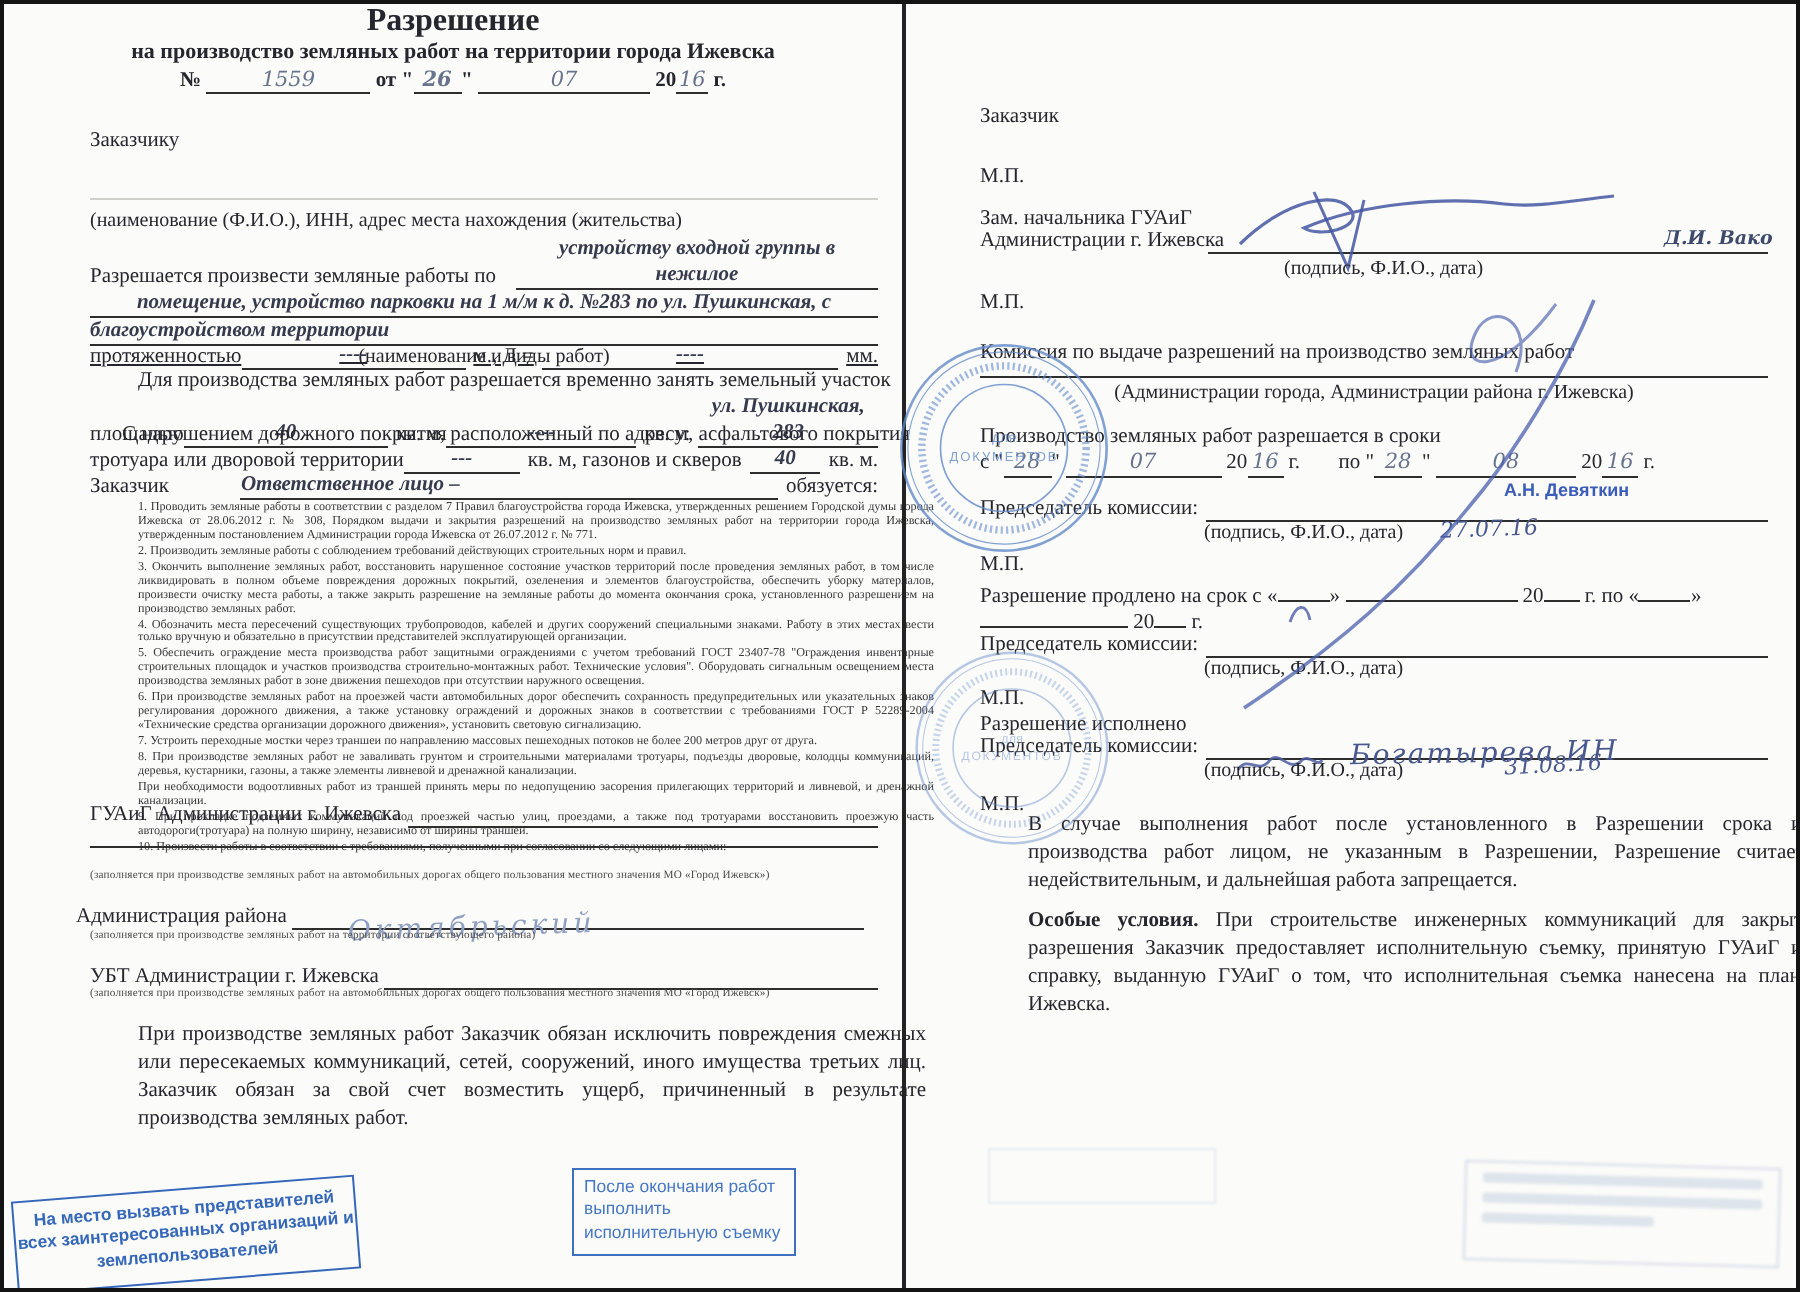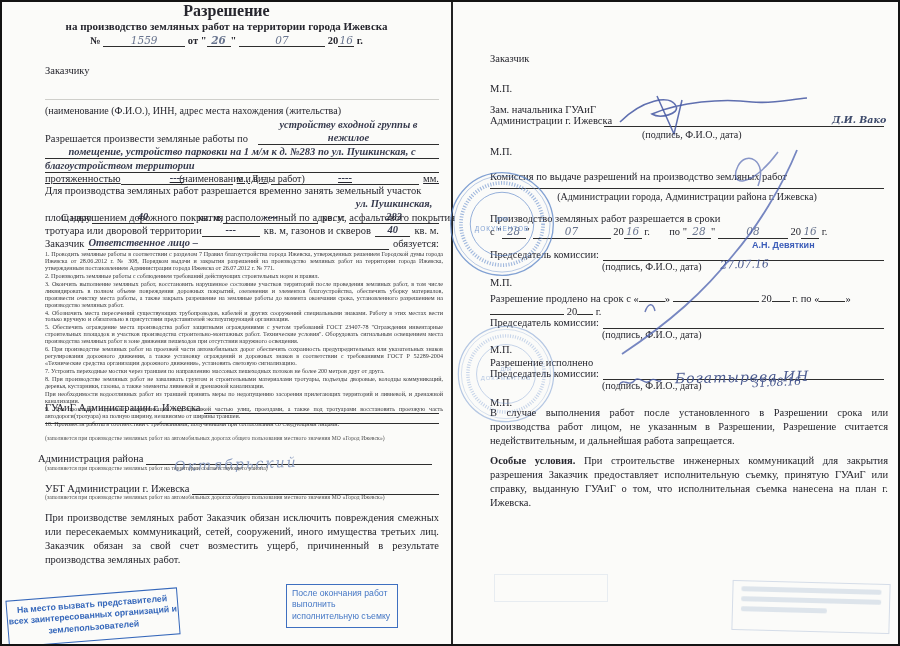--- a/index.html
+++ b/index.html
@@ -5,21 +5,21 @@
   html,body{margin:0;padding:0;background:#888;}
   #canvas{position:relative;width:900px;height:646px;background:#fbfbf9;border:2px solid #141414;box-sizing:border-box;overflow:hidden;
     font-family:"Liberation Serif",serif;color:#26262e;}
   .page{position:absolute;top:0;height:642px;}
   #page-left{left:0;width:449px;}
   #page-right{left:450px;width:446px;}
   #divider{position:absolute;left:449px;top:0;width:2px;height:642px;background:#232323;}
   .abs{position:absolute;}
   .b{font-weight:bold;}
   .ctr{text-align:center;}
-  .just{text-align:justify;}
+  .just{text-align:justify;margin-left:24px;}
   .u{border-bottom:1px solid #2e2e2e;}
   .fillrow{display:flex;align-items:flex-end;}
   .fillrow .grow{flex:1 1 auto;}
   .typefill{font-style:italic;font-weight:bold;color:#363a4d;text-align:center;}
   .hw{font-family:"DejaVu Serif",serif;font-style:italic;}
   .hw-gray{color:#68748e;}
   .hw-blue{color:#49598f;}
   .hw-light{color:#8fa0c2;}
   .note{font-size:5.6px;color:#4a4a4a;letter-spacing:.1px;}
   .fine{font-size:6.1px;line-height:1.14;color:#38383c;}
@@ -93,21 +93,21 @@
     <div class="abs main fillrow" style="left:43px;top:221px;width:394px;">
       <span style="white-space:nowrap;">тротуара или дворовой территории</span>
       <span class="u typefill" style="width:58px;">---</span>
       <span style="white-space:nowrap;margin:0 4px;">кв. м, газонов и скверов</span>
       <span class="u typefill grow">40</span>
       <span style="white-space:nowrap;margin-left:4px;">кв. м.</span>
     </div>
 
     <div class="abs main fillrow" style="left:43px;top:234px;width:394px;">
       <span style="white-space:nowrap;margin-right:4px;">Заказчик</span>
-      <span class="u typefill" style="min-width:158px;text-align:left;">Ответственное лицо –</span>
+      <span class="u typefill" style="min-width:158px;text-align:left;margin-left:32px;">Ответственное лицо –</span>
       <span class="u grow"></span>
       <span style="white-space:nowrap;margin-left:4px;">обязуется:</span>
     </div>
 
     <div class="abs fine just" style="left:43px;top:249px;width:398px;">
       <div>1. Проводить земляные работы в соответствии с разделом 7 Правил благоустройства города Ижевска, утвержденных решением Городской думы города Ижевска от 28.06.2012 г. № 308, Порядком выдачи и закрытия разрешений на производство земляных работ на территории города Ижевска, утвержденным постановлением Администрации города Ижевска от 26.07.2012 г. № 771.</div>
       <div>2. Производить земляные работы с соблюдением требований действующих строительных норм и правил.</div>
       <div>3. Окончить выполнение земляных работ, восстановить нарушенное состояние участков территорий после проведения земляных работ, в том числе ликвидировать в полном объеме повреждения дорожных покрытий, озеленения и элементов благоустройства, обеспечить уборку материалов, произвести очистку места работы, а также закрыть разрешение на земляные работы до момента окончания срока, установленного разрешением на производство земляных работ.</div>
       <div>4. Обозначить места пересечений существующих трубопроводов, кабелей и других сооружений специальными знаками. Работу в этих местах вести только вручную и обязательно в присутствии представителей эксплуатирующей организации.</div>
       <div>5. Обеспечить ограждение места производства работ защитными ограждениями с учетом требований ГОСТ 23407-78 "Ограждения инвентарные строительных площадок и участков производства строительно-монтажных работ. Технические условия". Оборудовать сигнальным освещением места производства земляных работ в зоне движения пешеходов при отсутствии наружного освещения.</div>

